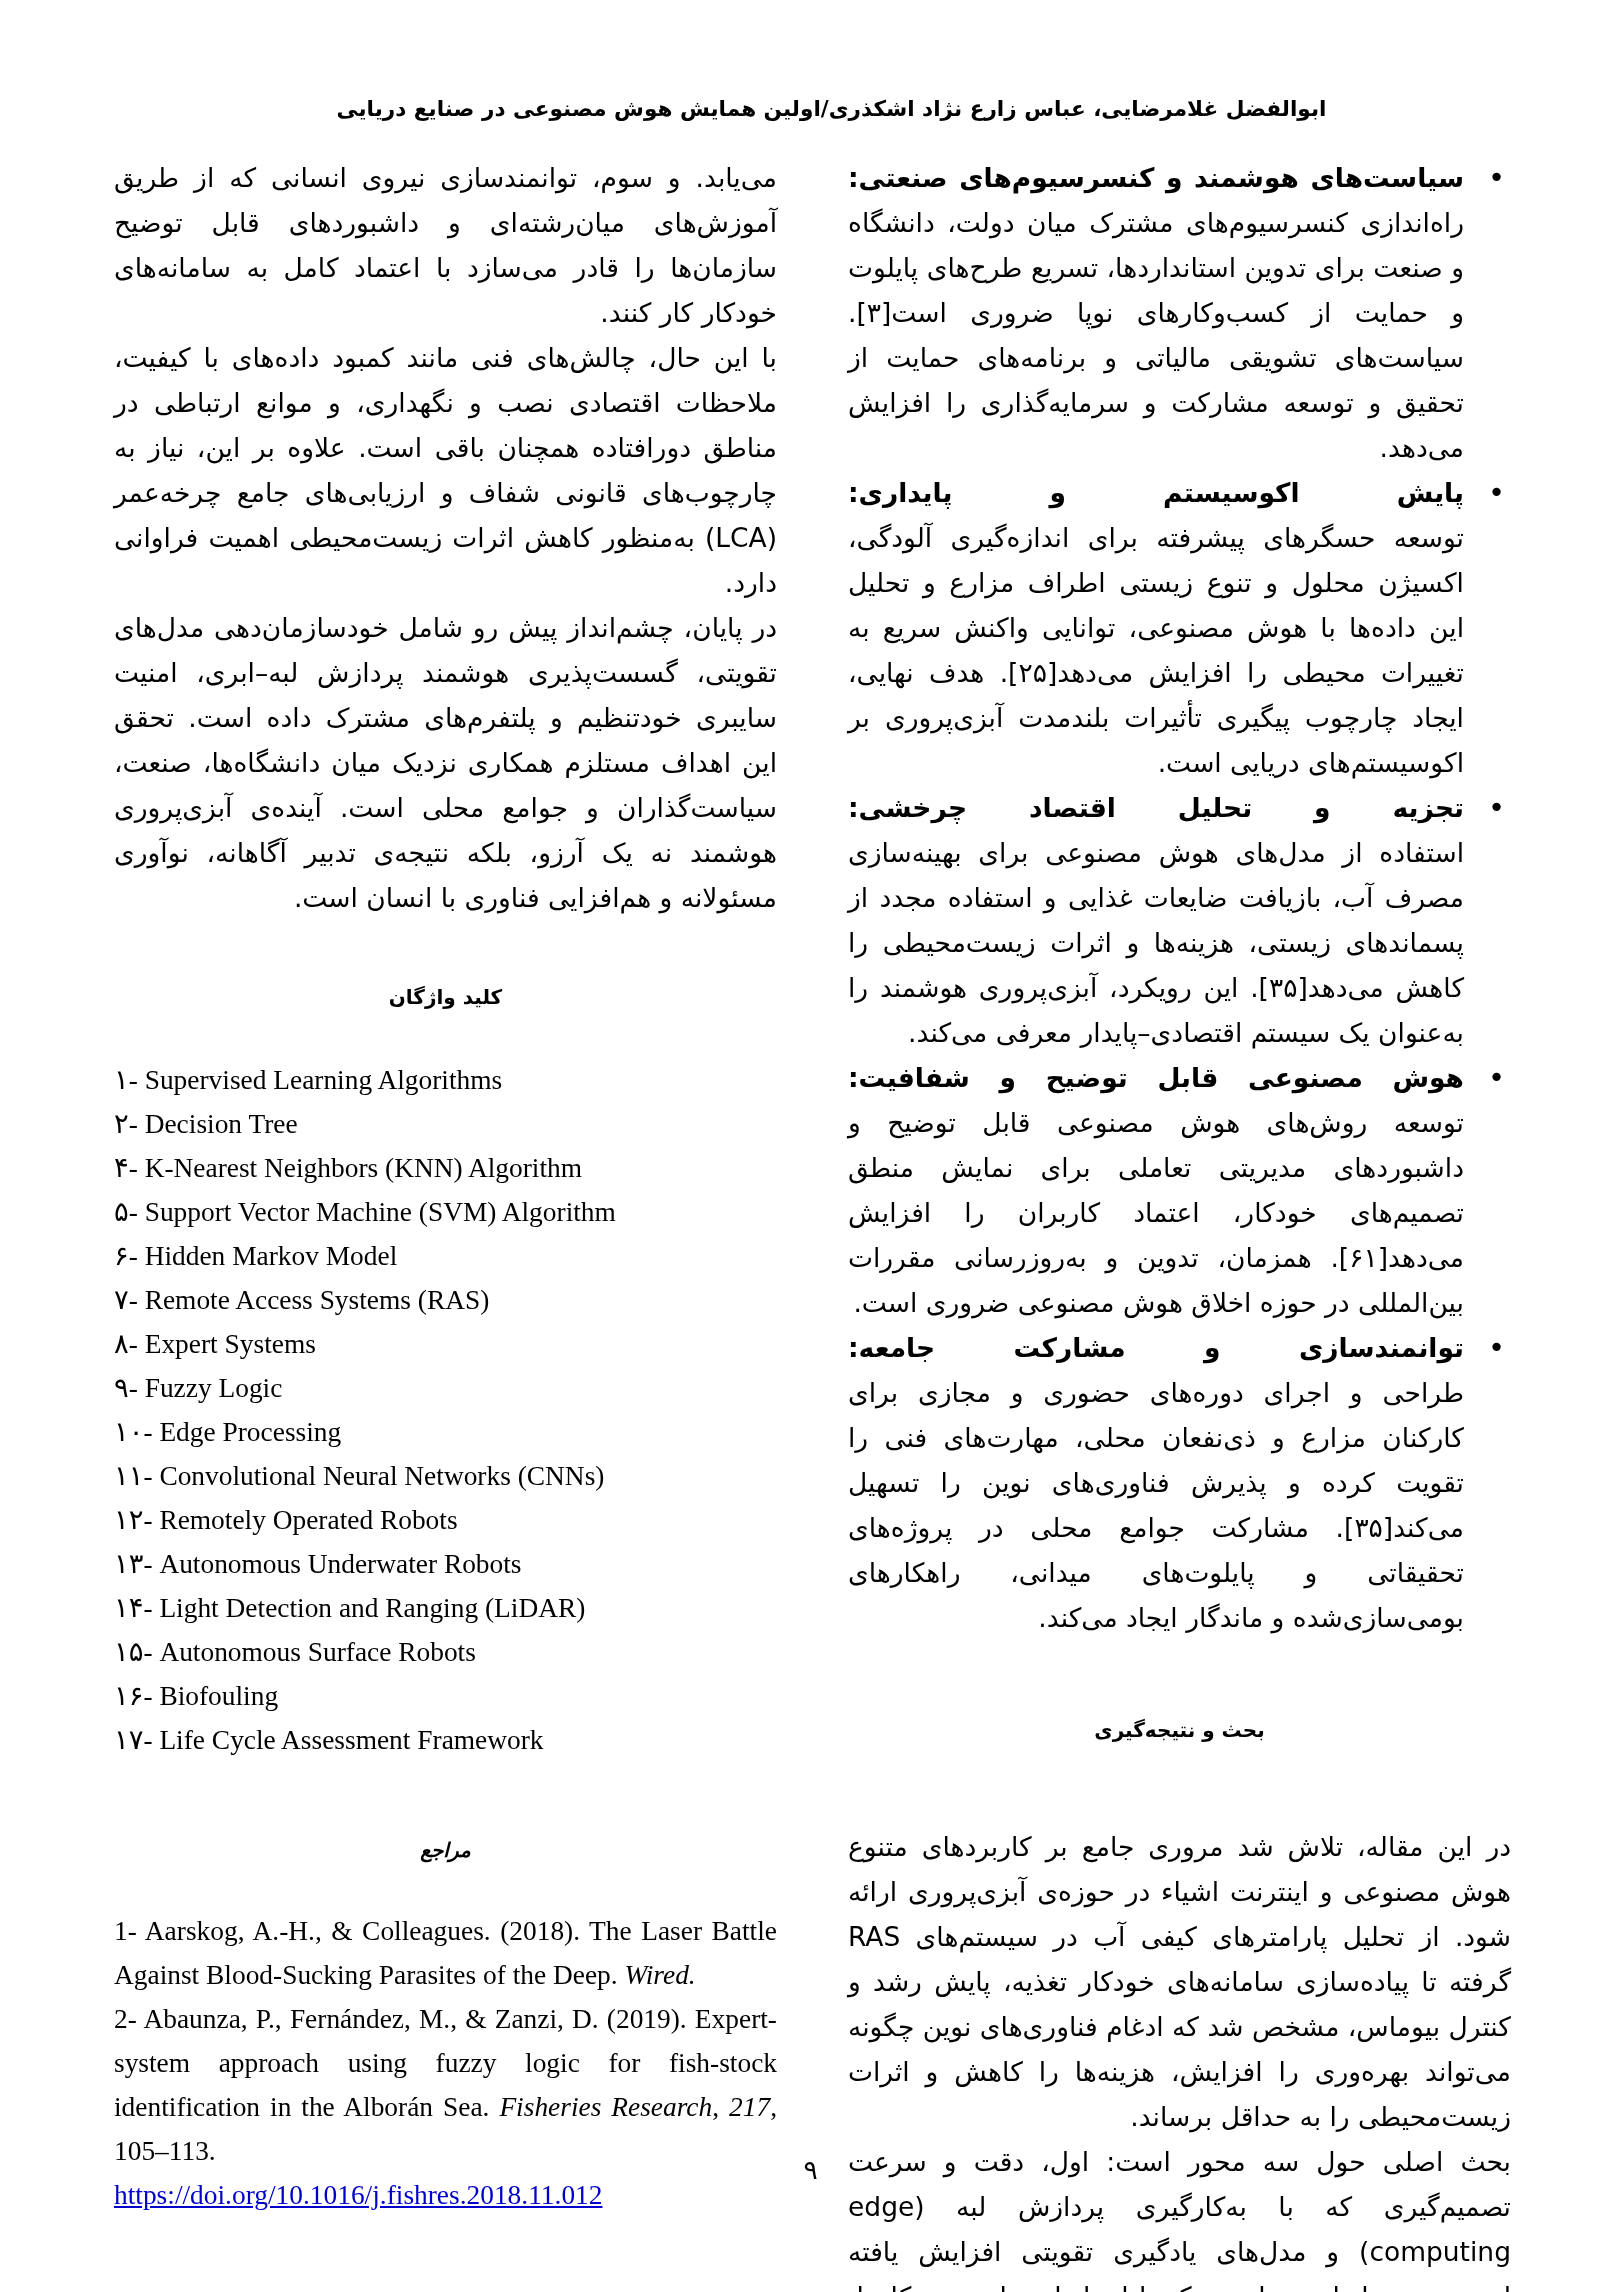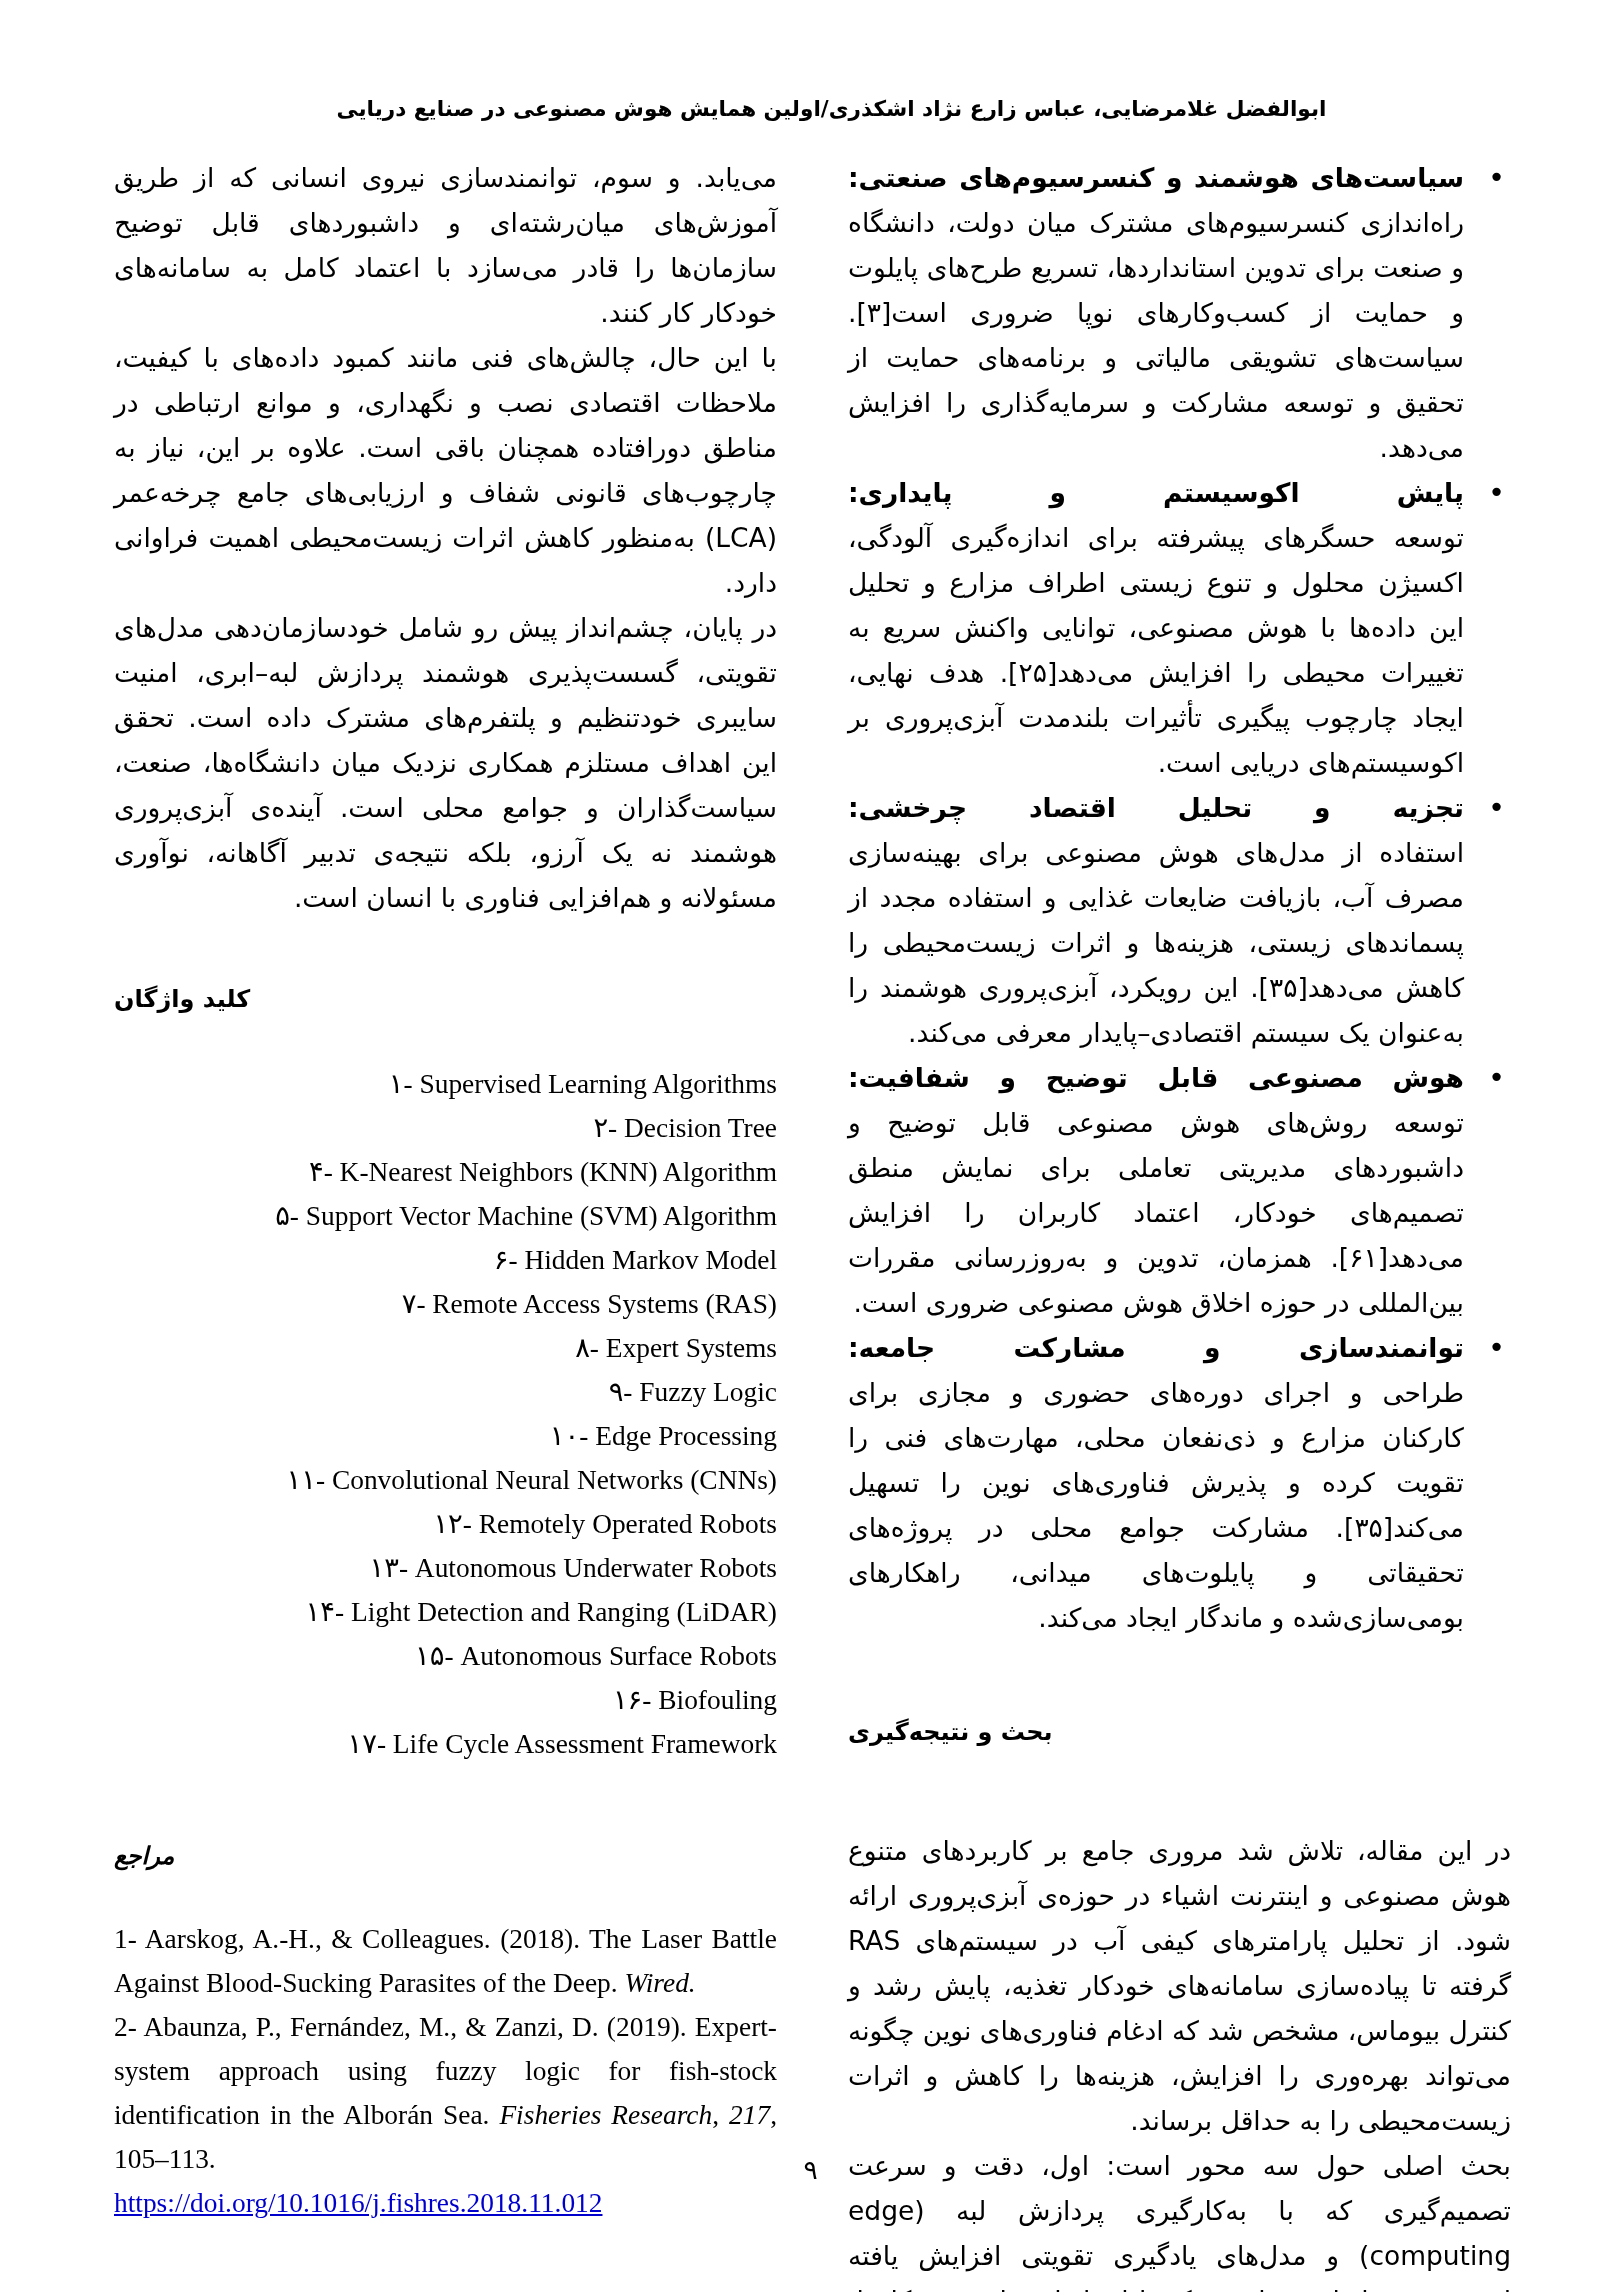--- a/index.html
+++ b/index.html
@@ -46,29 +46,29 @@
     top: 0;
     font-size: 29px;
     line-height: 45px;
   }
   .b-head {
     font-weight: bold;
     text-align: justify;
     text-align-last: justify;
   }
   .sec-head {
-    font-size: 24px;
+    font-size: 20px;
     font-weight: bold;
-    text-align: left;
+    text-align: center;
     margin: 0;
   }
   .sec-head.discussion { margin-top: 78px; margin-bottom: 82px; }
   .sec-head.keywords  { margin-top: 65px; margin-bottom: 49px; }
   .sec-head.references{ margin-top: 76px; margin-bottom: 47px; font-style: italic; }
-  .kw-list { direction: ltr; text-align: right; }
+  .kw-list { direction: ltr; text-align: left; }
   .kw {
     font-family: "Liberation Serif", "DejaVu Serif", "DejaVu Sans", serif;
     font-size: 27.4px;
     line-height: 44px;
     white-space: nowrap;
   }
   .refs { direction: ltr; }
   .ref {
     font-family: "Liberation Serif", "DejaVu Serif", "DejaVu Sans", serif;
     font-size: 27.4px;

